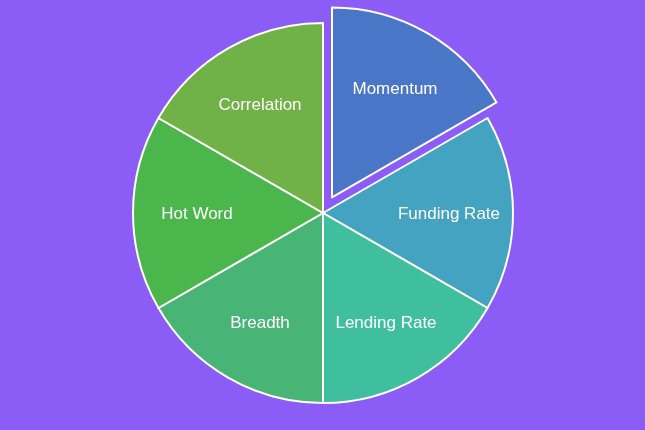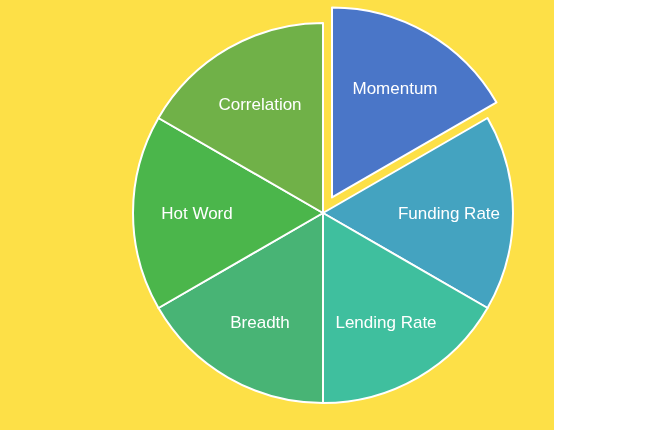--- a/index.html
+++ b/index.html
@@ -3,23 +3,23 @@
 <meta charset="utf-8">
 <style>
   html, body {
     margin: 0;
     padding: 0;
     background: #ffffff;
     font-family: "Liberation Sans", sans-serif;
   }
   .stage {
     position: relative;
-    width: 554px;
+    width: 645px;
     height: 430px;
-    background: #fde047;
+    background: #8b5cf6;
     overflow: hidden;
   }
   .pie-svg {
     display: block;
     width: 645px;
     height: 430px;
   }
   .slice {
     stroke: #ffffff;
     stroke-width: 2;

